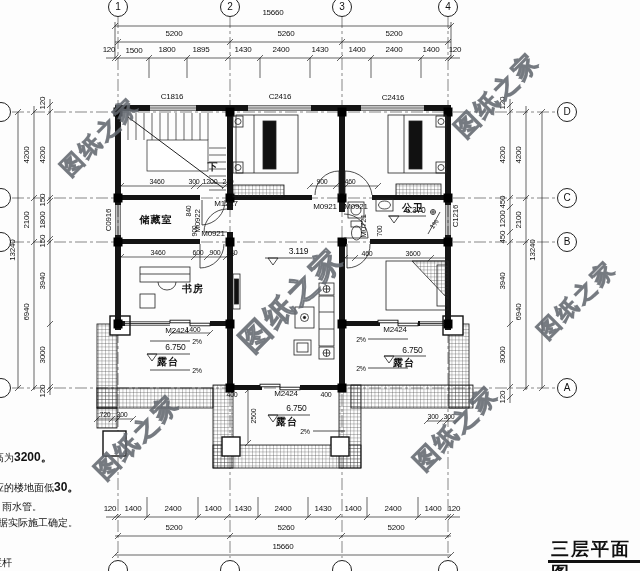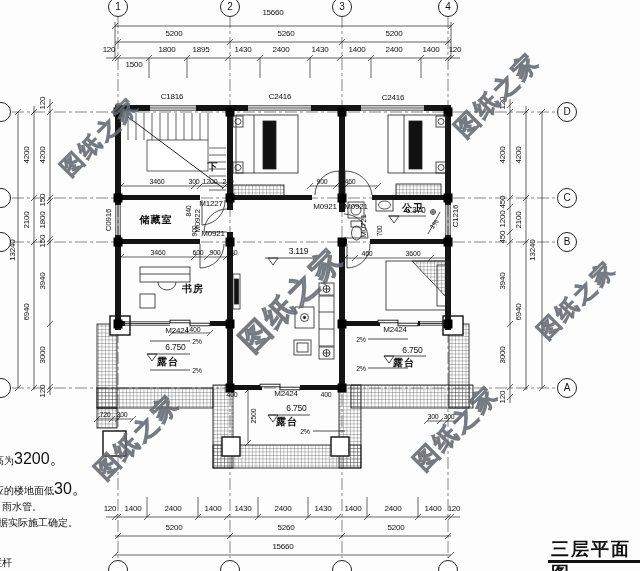--- a/index.html
+++ b/index.html
@@ -11,21 +11,21 @@
   i.v{transform:translate(-50%,-50%) rotate(-90deg);}
   i.s7{font-size:7px;}
   i.room{font-size:10px;font-weight:bold;letter-spacing:1px;}
   i.lvl{font-size:8.5px;padding-left:15px;}
   i.bub{font-size:10px;}
   i.r55{transform:translate(-50%,-50%) rotate(-55deg);}
   .wm{position:absolute;transform:translate(-50%,-50%) rotate(-45deg);font-weight:bold;
       color:rgba(125,130,137,0.45);-webkit-text-stroke:1px rgba(98,103,110,0.8);
       letter-spacing:3px;white-space:nowrap;font-size:24px;}
   .note{position:absolute;font-size:10px;white-space:nowrap;color:#111;}
-  .note .big{font-size:16px;}
+  .note .big{font-size:12px;font-weight:bold;}
   #sheet-title{position:absolute;left:551px;top:537px;font-size:18px;font-weight:bold;letter-spacing:2px;}
   #title-rule{position:absolute;left:548px;top:560px;width:92px;height:2.5px;background:#111;}
 </style>
 </head>
 <body>
 
 <div id="canvas">
 
 <svg id="plan-svg" width="640" height="571" viewBox="0 0 640 571">
   <defs>
@@ -303,21 +303,21 @@
 <i class="t bub" style="left:567px;top:112px">D</i>
 <i class="t bub" style="left:567px;top:198px">C</i>
 <i class="t bub" style="left:567px;top:242px">B</i>
 <i class="t bub" style="left:567px;top:388px">A</i>
 
 <i class="t" style="left:273px;top:13px">15660</i>
 <i class="t" style="left:174px;top:34px">5200</i>
 <i class="t" style="left:286px;top:34px">5260</i>
 <i class="t" style="left:394px;top:34px">5200</i>
 <i class="t" style="left:109px;top:50px">120</i>
-<i class="t" style="left:134px;top:65px">1500</i>
+<i class="t" style="left:134px;top:51px">1500</i>
 <i class="t" style="left:167px;top:50px">1800</i>
 <i class="t" style="left:201px;top:50px">1895</i>
 <i class="t" style="left:243px;top:50px">1430</i>
 <i class="t" style="left:281px;top:50px">2400</i>
 <i class="t" style="left:320px;top:50px">1430</i>
 <i class="t" style="left:357px;top:50px">1400</i>
 <i class="t" style="left:394px;top:50px">2400</i>
 <i class="t" style="left:431px;top:50px">1400</i>
 <i class="t" style="left:455px;top:50px">120</i>
 
@@ -361,21 +361,21 @@
 <i class="t v" style="left:503px;top:237px">450</i>
 <i class="t v" style="left:503px;top:281px">3940</i>
 <i class="t v" style="left:503px;top:355px">3000</i>
 <i class="t v" style="left:503px;top:397px">120</i>
 
 <i class="t" style="left:172px;top:97px">C1816</i>
 <i class="t" style="left:280px;top:97px">C2416</i>
 <i class="t" style="left:393px;top:98px">C2416</i>
 <i class="t v" style="left:109px;top:220px">C0916</i>
 <i class="t v" style="left:456px;top:216px">C1216</i>
-<i class="t" style="left:211px;top:204px">M1227</i>
+<i class="t" style="left:226px;top:204px">M1227</i>
 <i class="t v" style="left:198px;top:221px">M0922</i>
 <i class="t" style="left:213px;top:234px">M0921</i>
 <i class="t" style="left:325px;top:207px">M0921</i>
 <i class="t" style="left:356px;top:207px">M0921</i>
 <i class="t v" style="left:364px;top:226px">M0721</i>
 <i class="t" style="left:177px;top:331px">M2424</i>
 <i class="t" style="left:395px;top:330px">M2424</i>
 <i class="t" style="left:286px;top:394px">M2424</i>
 
 <i class="t room" style="left:156px;top:220px">储藏室</i>

